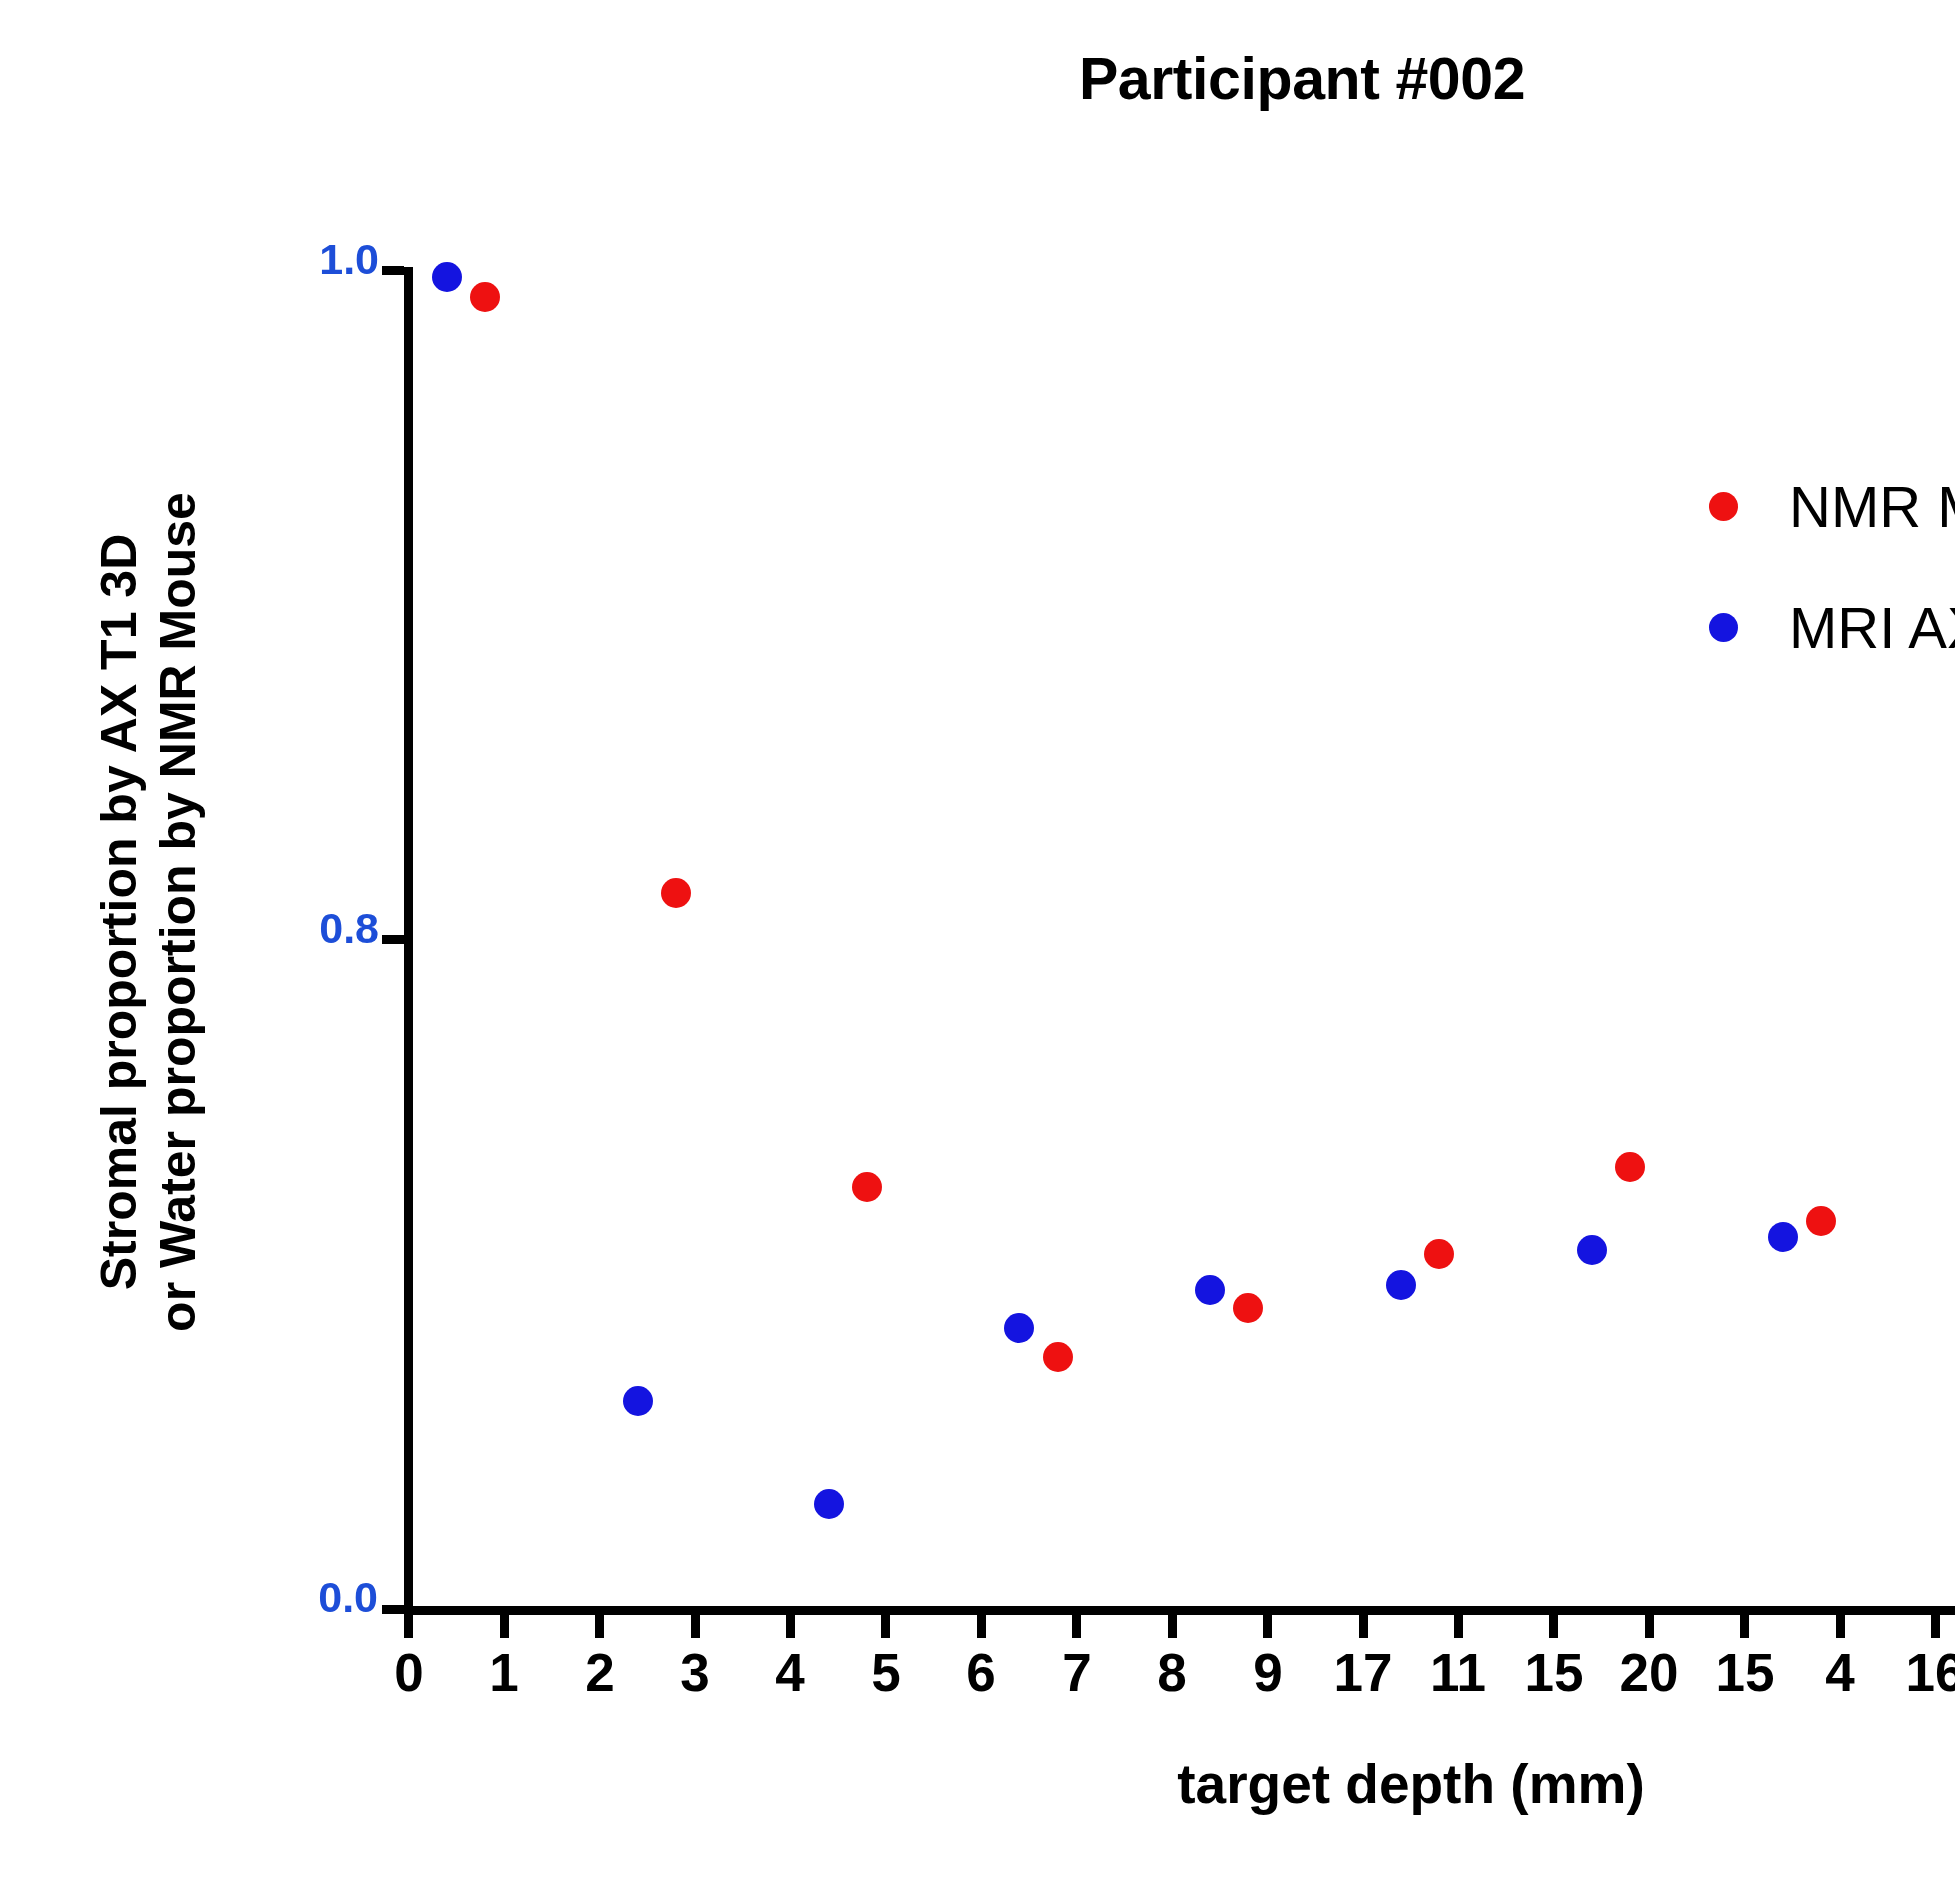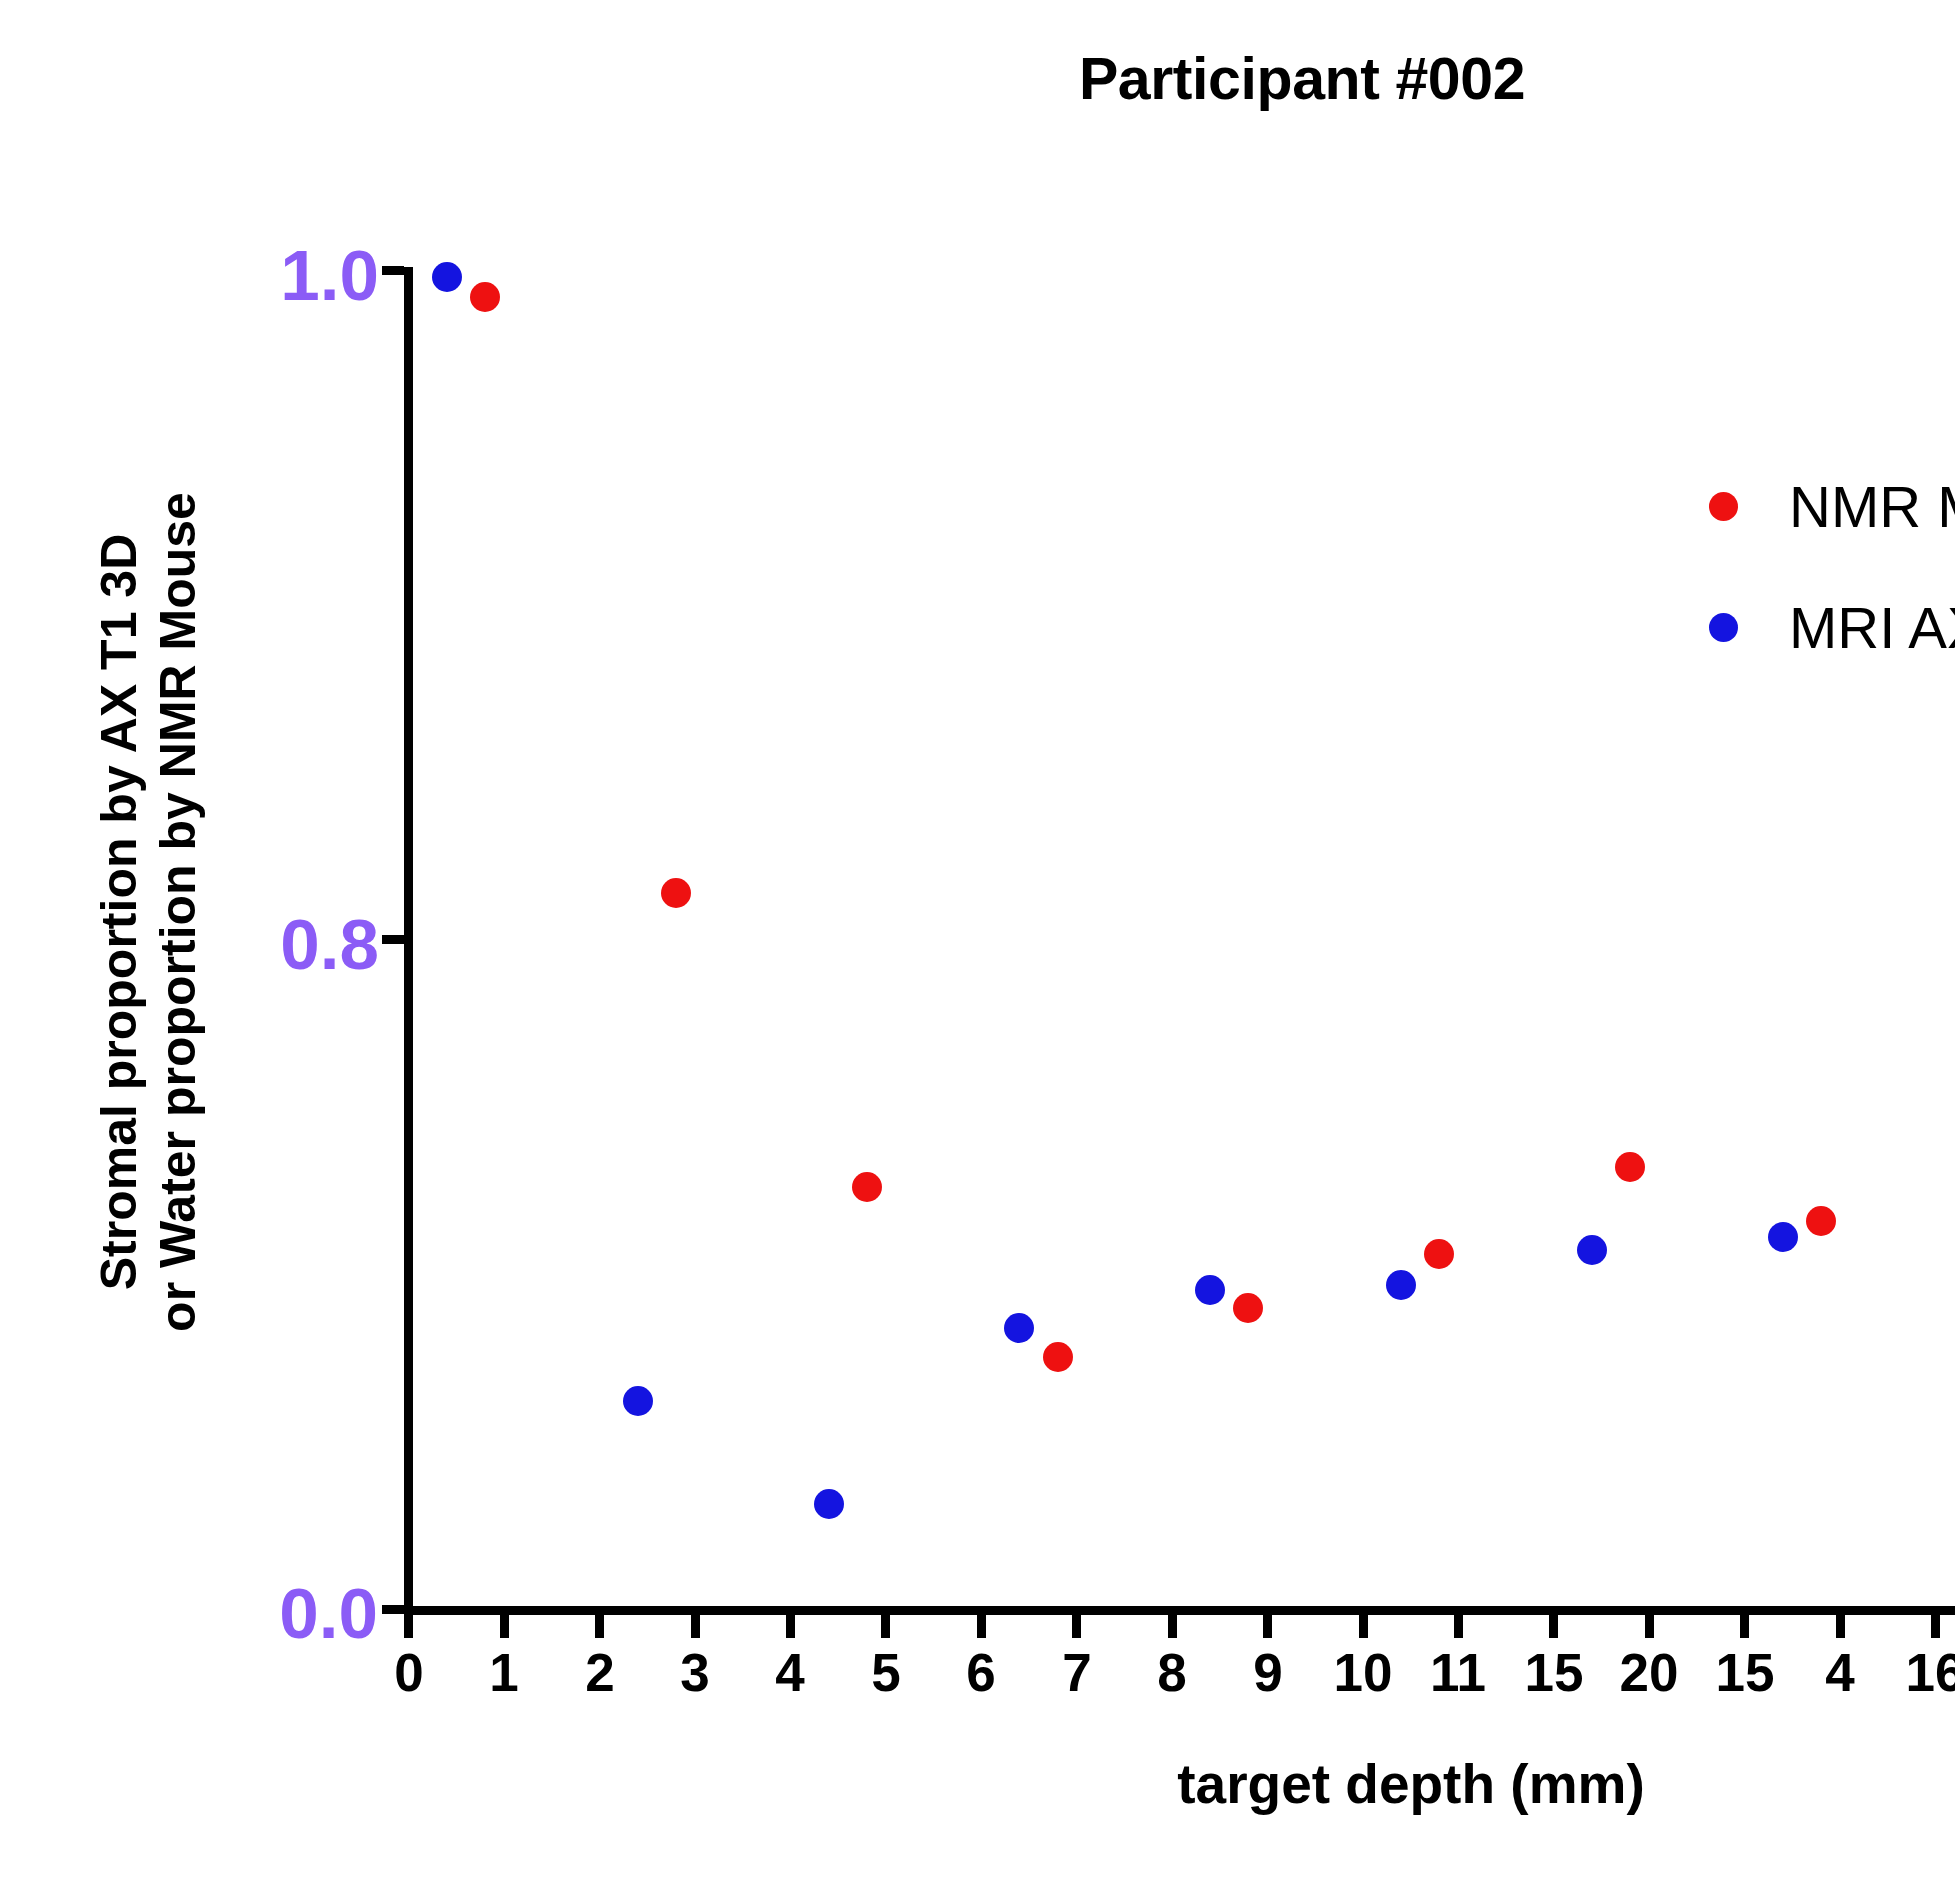--- a/index.html
+++ b/index.html
@@ -16,21 +16,21 @@
 
   .axis-line{position:absolute;background:#000;}
   #y-axis{left:404px;top:267px;width:9.4px;height:1348px;}
   #x-axis{left:404px;top:1606px;width:2014px;height:9.4px;}
 
   .ytick{position:absolute;background:#000;width:22px;height:8.6px;left:382px;}
   .xtick{position:absolute;background:#000;width:8.6px;height:23px;top:1615px;}
 
   .ytick-label{
     position:absolute;right:2346px;
-    font-size:71px;font-weight:bold;color:#8b5cf6;text-align:right;
+    font-size:43px;font-weight:bold;color:#1d4ed8;text-align:right;
     width:168px;
   }
   .xtick-label{
     position:absolute;top:1642px;width:94px;text-align:center;
     font-size:53px;font-weight:bold;color:#000;
   }
 
   #y-axis-title{
     position:absolute;
     left:-555px;top:853px;width:1408px;
@@ -98,21 +98,21 @@
         <div class="xtick-label" style="left: 362px;">0</div>
         <div class="xtick-label" style="left: 457px;">1</div>
         <div class="xtick-label" style="left: 553px;">2</div>
         <div class="xtick-label" style="left: 648px;">3</div>
         <div class="xtick-label" style="left: 743px;">4</div>
         <div class="xtick-label" style="left: 839px;">5</div>
         <div class="xtick-label" style="left: 934px;">6</div>
         <div class="xtick-label" style="left: 1030px;">7</div>
         <div class="xtick-label" style="left: 1125px;">8</div>
         <div class="xtick-label" style="left: 1221px;">9</div>
-        <div class="xtick-label" style="left: 1316px;">10</div>
+        <div class="xtick-label" style="left: 1316px;">17</div>
         <div class="xtick-label" style="left: 1411px;">11</div>
         <div class="xtick-label" style="left: 1507px;">15</div>
         <div class="xtick-label" style="left: 1602px;">20</div>
         <div class="xtick-label" style="left: 1698px;">15</div>
         <div class="xtick-label" style="left: 1793px;">4</div>
         <div class="xtick-label" style="left: 1888px;">16</div>
       </div>
 
     <div id="points-layer">
         <div class="pt red" style="background: rgb(238, 17, 17); left: 485px; top: 297px;"></div>

